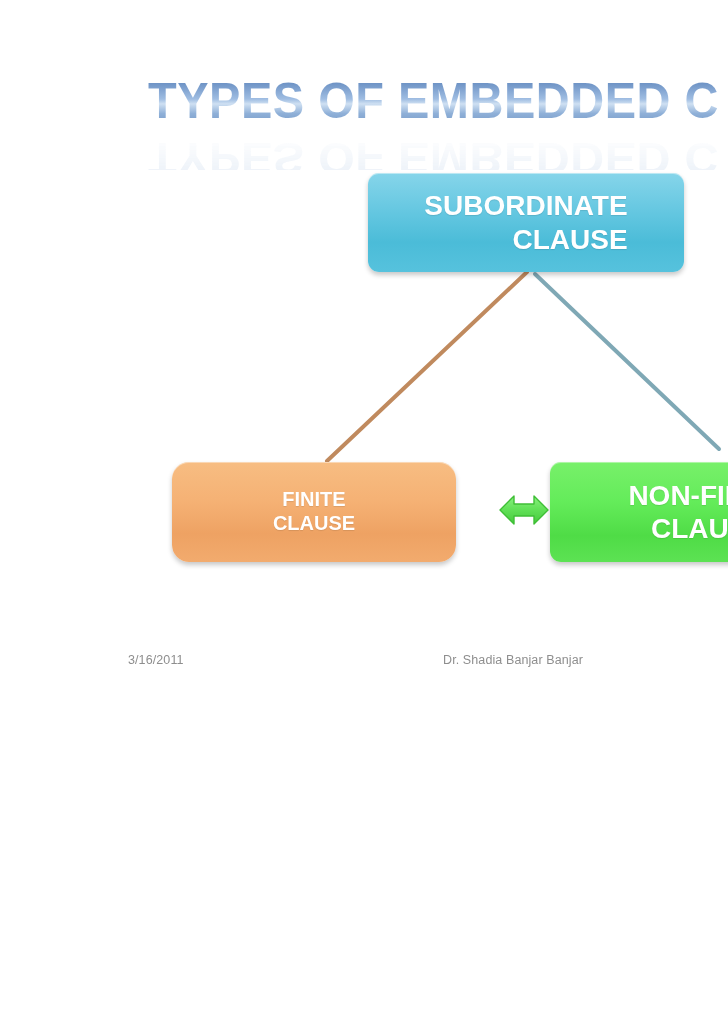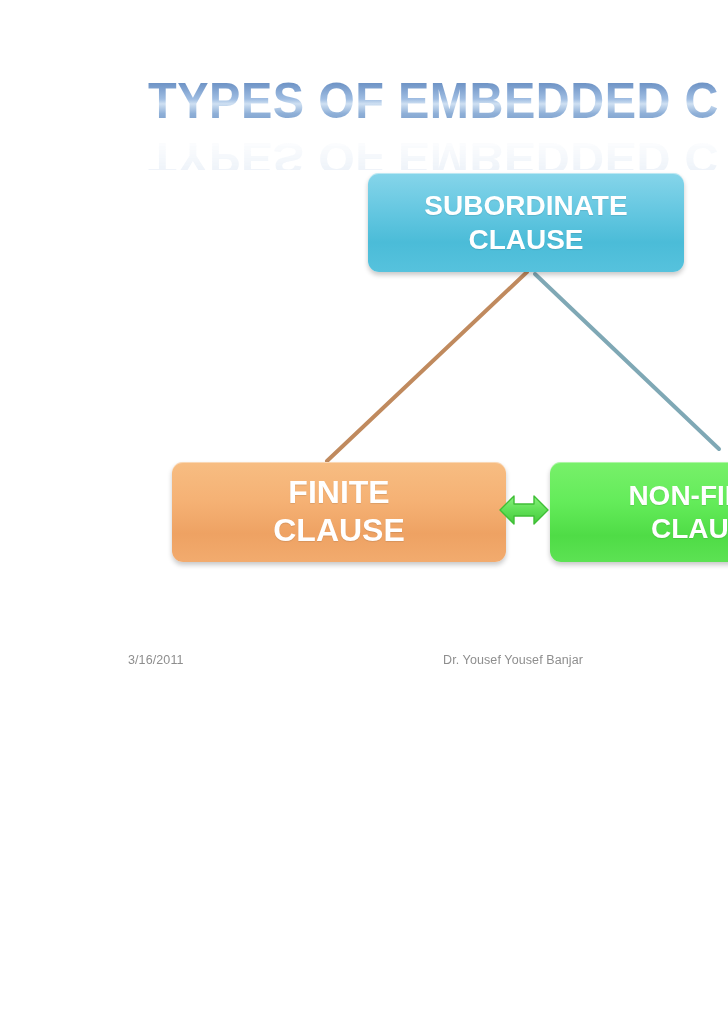--- a/index.html
+++ b/index.html
@@ -105,31 +105,33 @@
 
   .node-subordinate {
     left: 368px;
     top: 173px;
     width: 316px;
     height: 99px;
     font-size: 28px;
     background: linear-gradient(to bottom, #86d5ea 0%, #62c6e0 42%, #4bbcd8 70%, #56c2dd 100%);
     box-shadow: 0 3px 5px rgba(0,0,0,0.22), inset 0 1px 0 rgba(255,255,255,0.45);
     text-shadow: 0 1px 1px rgba(0,0,0,0.10);
+    text-align: right;
   }
 
   .node-finite {
     left: 172px;
     top: 462px;
-    width: 334px;
+    width: 284px;
     height: 100px;
-    font-size: 32px;
+    font-size: 20px;
     background: linear-gradient(to bottom, #f7bd82 0%, #f5b174 40%, #eea263 72%, #f2ab6e 100%);
     box-shadow: 0 3px 5px rgba(0,0,0,0.22), inset 0 1px 0 rgba(255,255,255,0.40);
     text-shadow: 0 1px 1px rgba(0,0,0,0.10);
+    border-radius: 17px;
   }
 
   .node-nonfinite {
     left: 550px;
     top: 462px;
     width: 317px;
     height: 100px;
     font-size: 28px;
     background: linear-gradient(to bottom, #78f06a 0%, #64ec5a 40%, #4fdc46 74%, #5ce253 100%);
     box-shadow: 0 3px 5px rgba(0,0,0,0.22), inset 0 1px 0 rgba(255,255,255,0.40);
@@ -206,15 +208,15 @@
       <linearGradient id="arrGrad" x1="0" y1="0" x2="0" y2="1">
         <stop offset="0%" stop-color="#8af07f"></stop>
         <stop offset="45%" stop-color="#63e259"></stop>
         <stop offset="100%" stop-color="#46c93d"></stop>
       </linearGradient>
     </defs>
     <polygon points="2,23 16,9 16,17 36,17 36,9 50,23 36,37 36,29 16,29 16,37" fill="url(#arrGrad)" stroke="#3fbf36" stroke-width="1.4" stroke-linejoin="round"></polygon>
   </svg>
 
   <div class="footer-date">3/16/2011</div>
-  <div class="footer-author">Dr. Yousef Yousef Banjar</div>
+  <div class="footer-author">Dr. Shadia Banjar Banjar</div>
 
 </div>
 
 </body></html>

